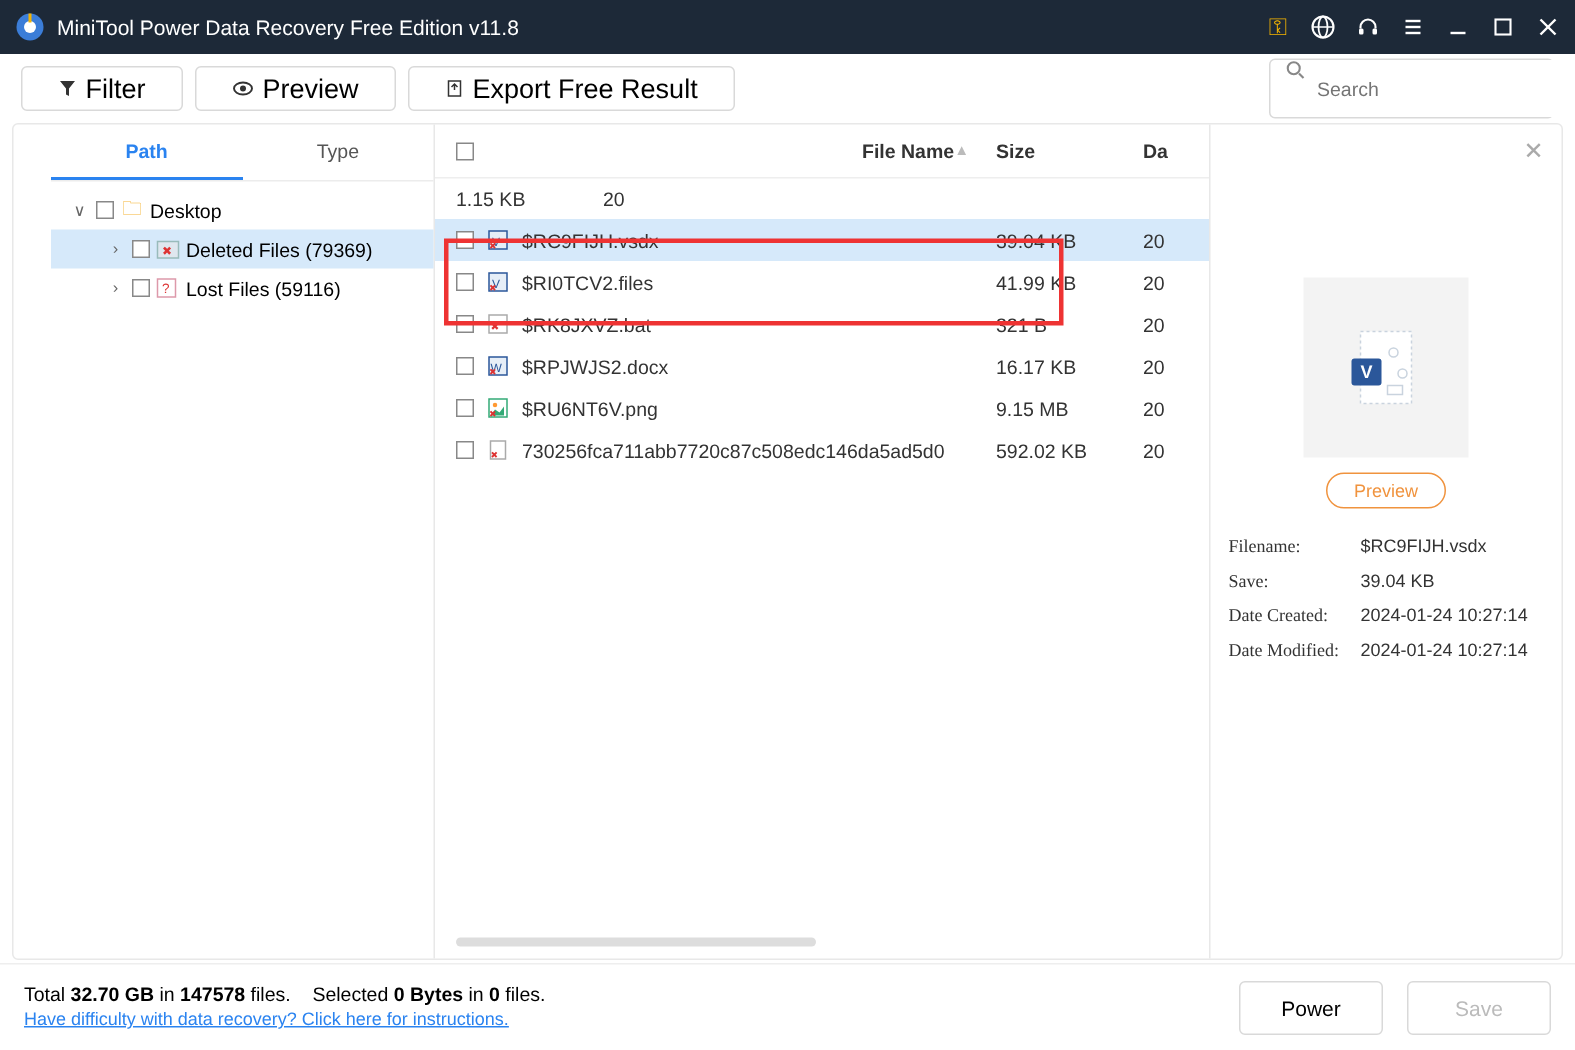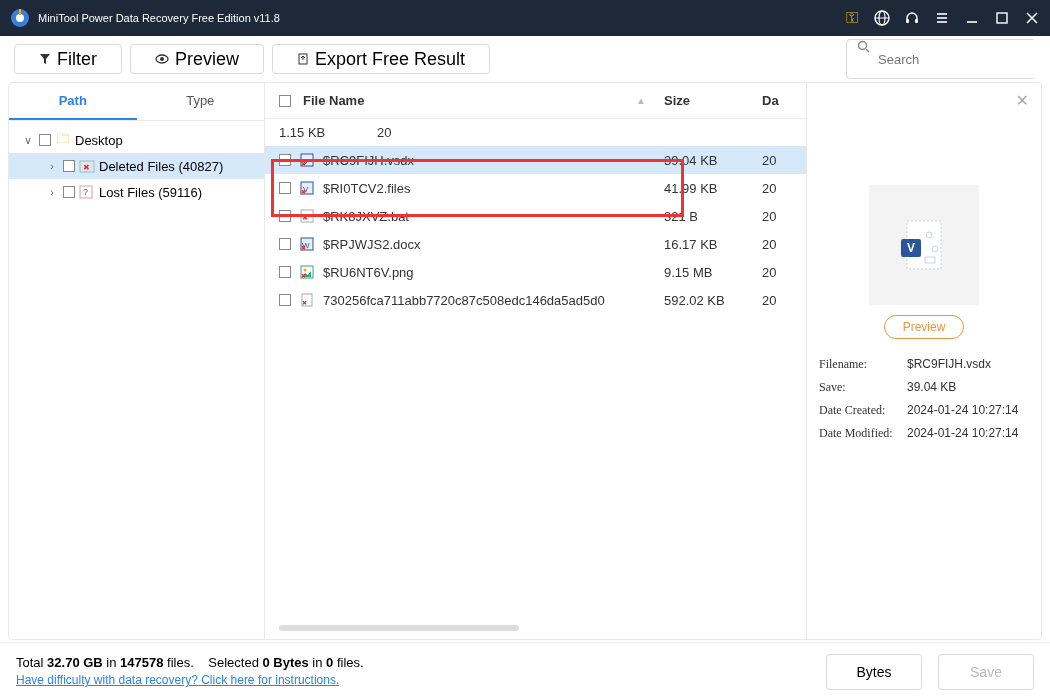--- a/index.html
+++ b/index.html
@@ -1,53 +1,53 @@
 <!DOCTYPE html>
 <html><head>
 <meta charset="utf-8">
 <style>
   * { box-sizing: border-box; margin: 0; padding: 0; font-family: -apple-system, BlinkMacSystemFont, "Segoe UI", Arial, sans-serif; }
   body { width: 1050px; height: 700px; background: #fff; overflow: hidden; }
   
   
   .titlebar { height: 36px; background: #1d2938; color: #fff; display: flex; align-items: center; padding: 0 10px; }
   .titlebar .logo { width: 20px; height: 20px; margin-right: 8px; }
-  .titlebar .title { font-size: 11px; font-weight: 500; flex: 1; }
+  .titlebar .title { font-size: 14px; font-weight: 500; flex: 1; }
   .titlebar .tactions { display: flex; gap: 14px; align-items: center; }
   .titlebar .ticon { width: 16px; height: 16px; cursor: pointer; display:flex; align-items:center; justify-content:center; }
   .key { color: #f5b400; font-size:16px; }
   
   
   .toolbar { height: 46px; display: flex; align-items: center; padding: 0 14px; gap: 8px; }
   .tbtn { border: 1px solid #d9d9d9; border-radius: 4px; background:#fff; height: 30px; padding: 0 24px; font-size: 18px; display:flex; align-items:center; gap:6px; cursor:pointer; }
   .spacer { flex:1; }
   .search { border: 1px solid #d9d9d9; border-radius:4px; height:40px; width:190px; display:flex; padding:0 10px; color:#999; gap:8px; }
   .search input { border:none; outline:none; font-size:13px; flex:1; }
   
   
-  .main { display:flex; height: 558px; border: 1px solid #e8e8e8; margin: 0 8px; border-radius:4px; }
+  .main { display:flex; height: 558px; border: 1px solid #e8e8e8; margin: 0 8px; border-radius:4px;padding-left:25px; }
   
   
   .sidebar { width: 256px; border-right: 1px solid #e8e8e8; }
   .tabs { display:flex; border-bottom:1px solid #ececec; }
   .tab { flex:1; text-align:center; padding:10px 0; font-size:13px; cursor:pointer; color:#555; }
   .tab.active { color:#2a83f0; border-bottom:2px solid #2a83f0; font-weight:600; }
   .tree { padding: 6px 0; font-size:13px; }
   .tnode { display:flex; align-items:center; gap:4px; padding: 5px 4px 5px 12px; cursor:pointer; }
   .tnode.child { padding-left: 36px; }
   .tnode.sel { background:#d6e9fa; }
   .chev { width:14px; font-size:11px; color:#666; text-align:center; }
   .cbx { width:12px; height:12px; border:1px solid #888; background:#fff; }
   .ficon { width:16px; height:16px; display:inline-flex; align-items:center; justify-content:center; font-size:13px; }
   .folder { color:#f5b63a; }
   
   
   .filelist { flex:1; position:relative; display:flex; flex-direction:column; border-right:1px solid #e8e8e8; overflow:hidden; }
   .fheader { display:flex; align-items:center; padding: 10px 14px; font-size:13px; font-weight:600; color:#333; border-bottom:1px solid #eee; }
-  .fheader .col-name { flex:1; display:flex; align-items:center; gap:12px; }
+  .fheader .col-name { flex:1; display:flex; align-items:center; gap:28px;justify-content:space-between; }
   .fheader .col-size { width:98px; }
   .fheader .col-date { width:30px; }
   .sortind { color:#bbb; font-size:10px; margin-right:18px; }
   .frows { flex:1; overflow:hidden; }
   .frow { display:flex; align-items:center; padding: 6px 14px; font-size:13px; color:#333; cursor:pointer; }
   .frow.highlight { background:#d6e9fa; }
   .frow .col-name { flex:1; display:flex; align-items:center; gap:8px; overflow:hidden; white-space:nowrap; }
   .frow .col-size { width:98px; }
   .frow .col-date { width:30px; }
   .redbox { position:absolute; border:3px solid #e33; pointer-events:none; }
@@ -183,21 +183,21 @@
       </div>
       <div class="tnode child sel">
         <span class="chev">›</span>
         <span class="cbx"></span>
         <span class="ficon">
             <svg width="16" height="14" viewBox="0 0 16 14">
               <rect x="1" y="2" width="14" height="11" fill="#dfe7ef" stroke="#9bb"></rect>
               <text x="4" y="11" font-size="8" fill="#d33">✖</text>
             </svg>
           </span>
-        <span>Deleted Files (40827)</span>
+        <span>Deleted Files (79369)</span>
       </div>
       <div class="tnode child">
         <span class="chev">›</span>
         <span class="cbx"></span>
         <span class="ficon">
             <svg width="16" height="14" viewBox="0 0 16 14">
               <rect x="1" y="1" width="12" height="12" fill="#fff" stroke="#d9a"></rect>
               <text x="4" y="10" font-size="9" fill="#d33">?</text>
             </svg>
           </span>
@@ -354,15 +354,15 @@
 <div class="footer">
   <div>
     <div class="fstatus">
       <span>Total </span><span class="b">32.70 GB</span><span> in </span><span class="b">147578</span><span> files.</span>
       &nbsp;&nbsp;
       <span>Selected </span><span class="b">0 Bytes</span><span> in </span><span class="b">0</span><span> files.</span>
     </div>
     <a class="flink">Have difficulty with data recovery? Click here for instructions.</a>
   </div>
   <div class="spacer"></div>
-  <button class="fbtn">Bytes</button>
+  <button class="fbtn">Power</button>
   <button class="fbtn disabled">Save</button>
 </div>
 
 </body></html>

